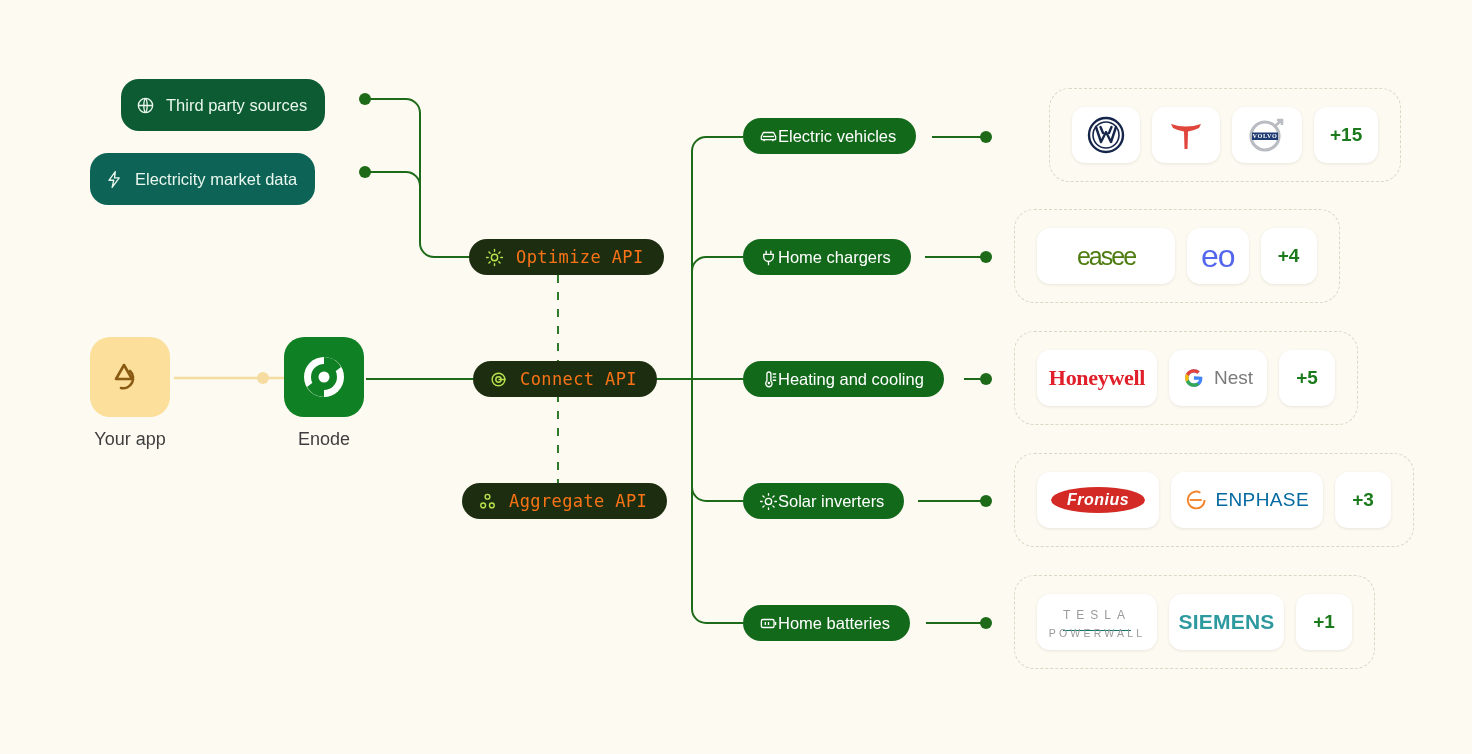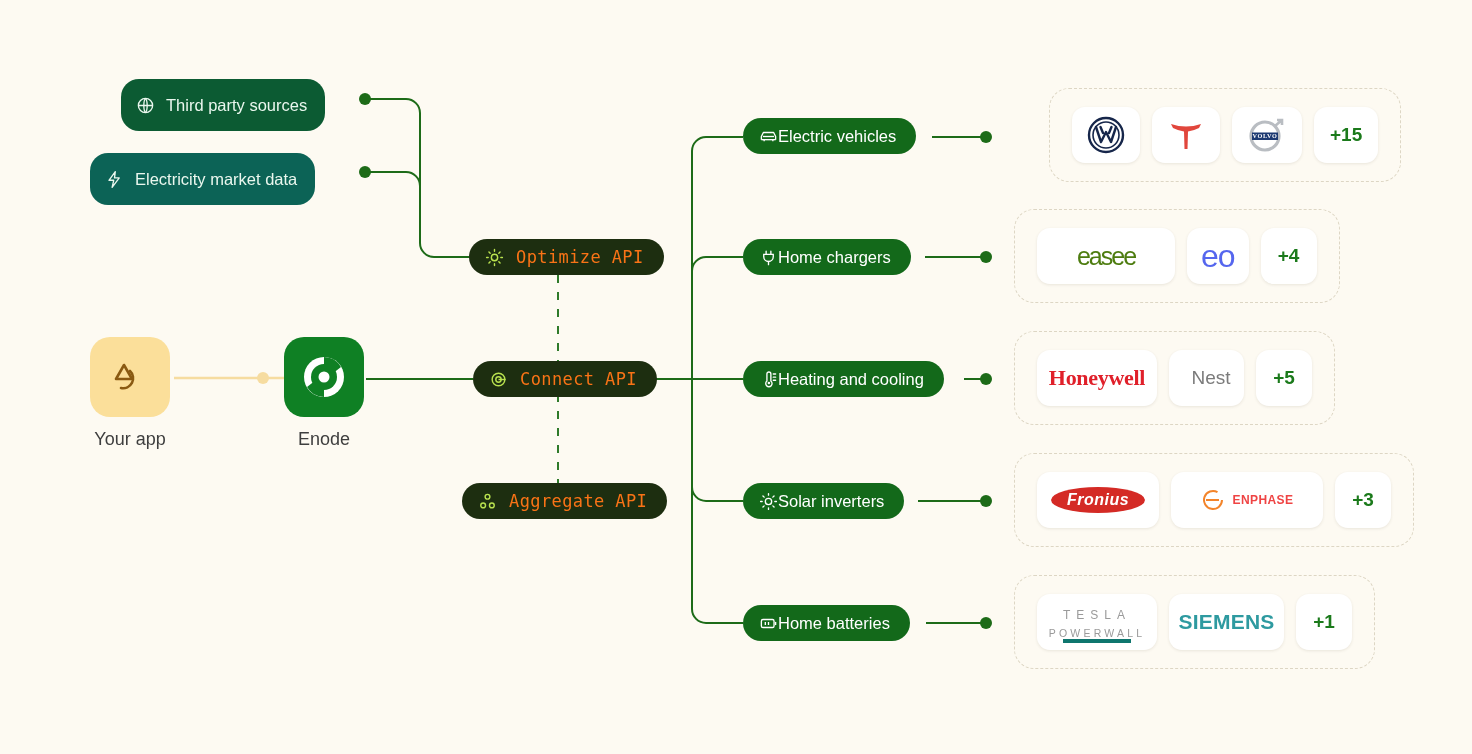--- a/index.html
+++ b/index.html
@@ -92,26 +92,26 @@
   .lg-honeywell {
     font-family: "Liberation Serif", serif; font-weight: bold;
     font-size: 22px; color: #e0202a; letter-spacing: -.3px;
   }
   .lg-fronius {
     background: #d42a25; border-radius: 50%/50%;
     width: 104px; height: 26px; display: flex; align-items: center; justify-content: center;
     color: #fff; font-style: italic; font-weight: bold; font-size: 16px; letter-spacing: .5px;
   }
   .lg-enphase { display: flex; align-items: center; gap: 8px; }
-  .lg-enphase .txt { font-size: 12px; font-weight: bold; color: #ef4444; letter-spacing: .4px; }
+  .lg-enphase .txt { font-size: 19px; font-weight: normal; color: #0369a1; letter-spacing: .4px; }
   .lg-siemens { font-size: 21px; font-weight: bold; color: #2e9aa0; letter-spacing: .2px; }
   .lg-powerwall { text-align: center; line-height: 1.25; }
   .lg-powerwall .t1 {
     font-size: 12px; color: #9a9a9a; letter-spacing: 6px;
-    padding-bottom: 17px; border-bottom: 4px solid #0f766e;
+    padding-bottom: 8px; border-bottom: 1px solid #0f766e;
   }
   .lg-powerwall .t2 { font-size: 10.5px; color: #9a9a9a; letter-spacing: 3.2px; padding-top: 3px; }
   .lg-easee { font-size: 25px; color: #4d7c0f; font-family: Liberation Sans, sans-serif; letter-spacing: -2px; }
   .lg-eo { font-size: 32px; color: #5566ee; letter-spacing: -1px; }
 </style>
 </head>
 <body>
 
 <div id="stage">
 
@@ -294,21 +294,21 @@
     <div class="logo-card">
       <span class="lg-eo">eo</span>
     </div>
     <div class="logo-card plus">+4</div>
   </div>
 
   <div class="brand-group" id="grp-heat">
     <div class="logo-card" style="width:120px">
       <span class="lg-honeywell">Honeywell</span>
     </div>
-    <div class="logo-card lg-nest" style="width:75px">
+    <div class="logo-card lg-nest" style="width:98px">
       <svg width="24" height="24" viewBox="0 0 24 24">
         <path d="M12 10v4h5.6c-.25 1.4-1.8 4-5.6 4a6 6 0 1 1 0-12c1.7 0 2.9.73 3.6 1.36l2.6-2.5C16.5 3.3 14.5 2.4 12 2.4a9.6 9.6 0 1 0 0 19.2c5.5 0 9.2-3.9 9.2-9.4 0-.63-.07-1.1-.16-1.6z" fill="#4285f4"></path>
         <path d="M3.2 7.3l3.3 2.4A5.9 5.9 0 0 1 12 6c1.7 0 2.9.73 3.6 1.36l2.6-2.5C16.5 3.3 14.5 2.4 12 2.4 8.3 2.4 5.1 4.4 3.2 7.3z" fill="#ea4335"></path>
         <path d="M12 21.6c2.45 0 4.5-.8 6-2.2l-2.9-2.3c-.8.55-1.9.9-3.1.9-2.7 0-4.95-1.8-5.75-4.2L3 16.1c1.85 3.4 5.1 5.5 9 5.5z" fill="#34a853"></path>
         <path d="M3.2 7.3A9.5 9.5 0 0 0 2.4 12c0 1.5.3 2.9.85 4.1l3.3-2.4A5.9 5.9 0 0 1 6.1 12c0-.8.15-1.6.4-2.3z" fill="#fbbc05"></path>
       </svg>
       <span class="txt">Nest</span>
     </div>
     <div class="logo-card plus">+5</div>
   </div>

